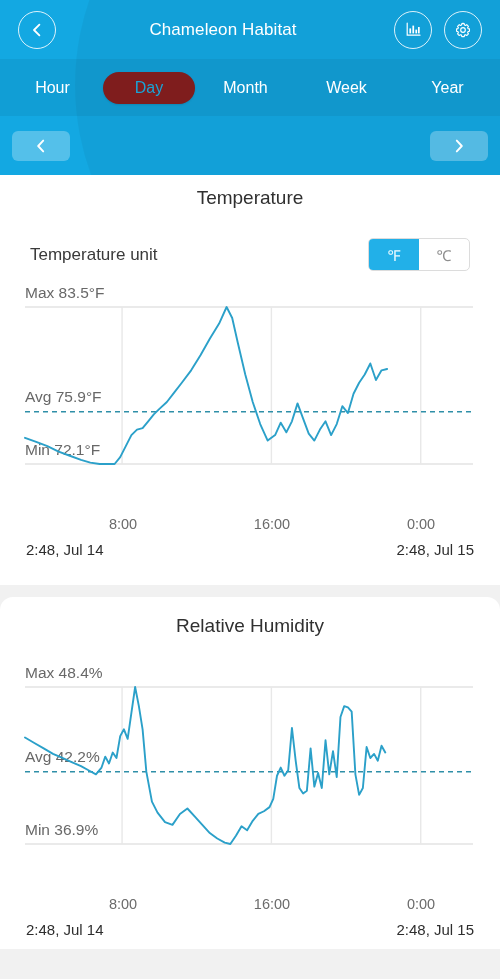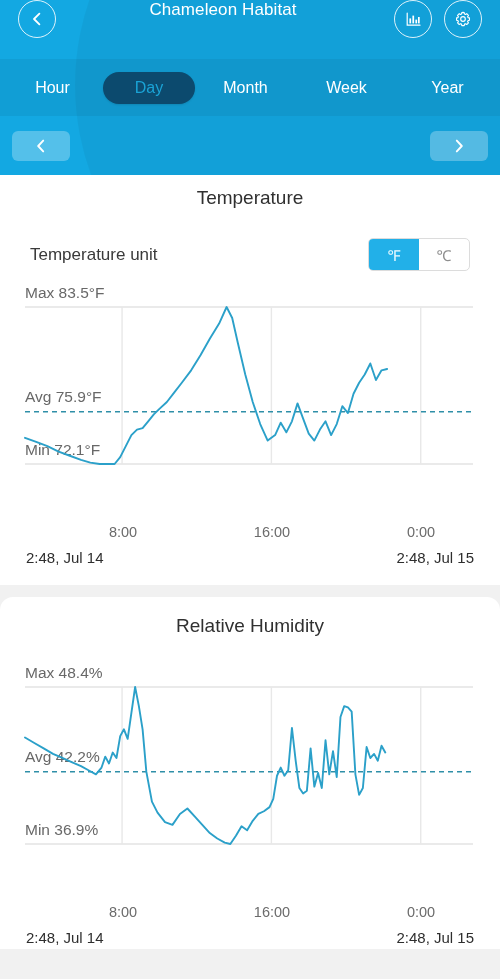--- a/index.html
+++ b/index.html
@@ -22,21 +22,21 @@
     position:absolute;
     right:-95px; top:-175px;
     width:520px; height:520px;
     border-radius:50%;
     background:rgba(0,0,0,0.045);
     pointer-events:none;
   }
   .titlebar{
     position:relative; z-index:3;
     height:59px;
-    display:flex; 
+    display:flex; align-items:center;
     padding:0 18px;
   }
   .circle-btn{
     width:38px; height:38px; border-radius:50%;
     border:1.6px solid rgba(255,255,255,0.85);
     display:flex; align-items:center; justify-content:center;
     flex:0 0 auto;
     background:transparent;
     cursor:pointer;
   }
@@ -62,21 +62,21 @@
     text-align:center;
     color:#ffffff;
     font-size:16px;
     line-height:32px;
     border-radius:17px;
     margin:0 2px;
     cursor:pointer;
     user-select:none;
   }
   .tab.active{
-    background:#0c4a6e;
+    background:#7f1d1d;
     color:#1aa3d6;
     max-width:92px;
     margin-left:auto; margin-right:auto;
     box-shadow:0 1px 2px rgba(0,0,0,.12);
   }
   .navrow{
     position:relative; z-index:3;
     height:59px;
     display:flex; align-items:center; justify-content:space-between;
     padding:0 12px;
@@ -133,21 +133,21 @@
   }
   .unit-opt.on{ background:#22b0e8; color:#eafaff; }
 
   
   .plot-wrap{ position:relative; }
   .plot{ display:block; }
 
   .axis-times{
     position:relative;
     height:22px;
-    margin-top:18px;
+    margin-top:10px;
   }
   .axis-times span{
     position:absolute;
     transform:translateX(-50%);
     font-size:14.5px;
     color:#6b6b6b;
     white-space:nowrap;
   }
   .range-row{
     display:flex; justify-content:space-between;

